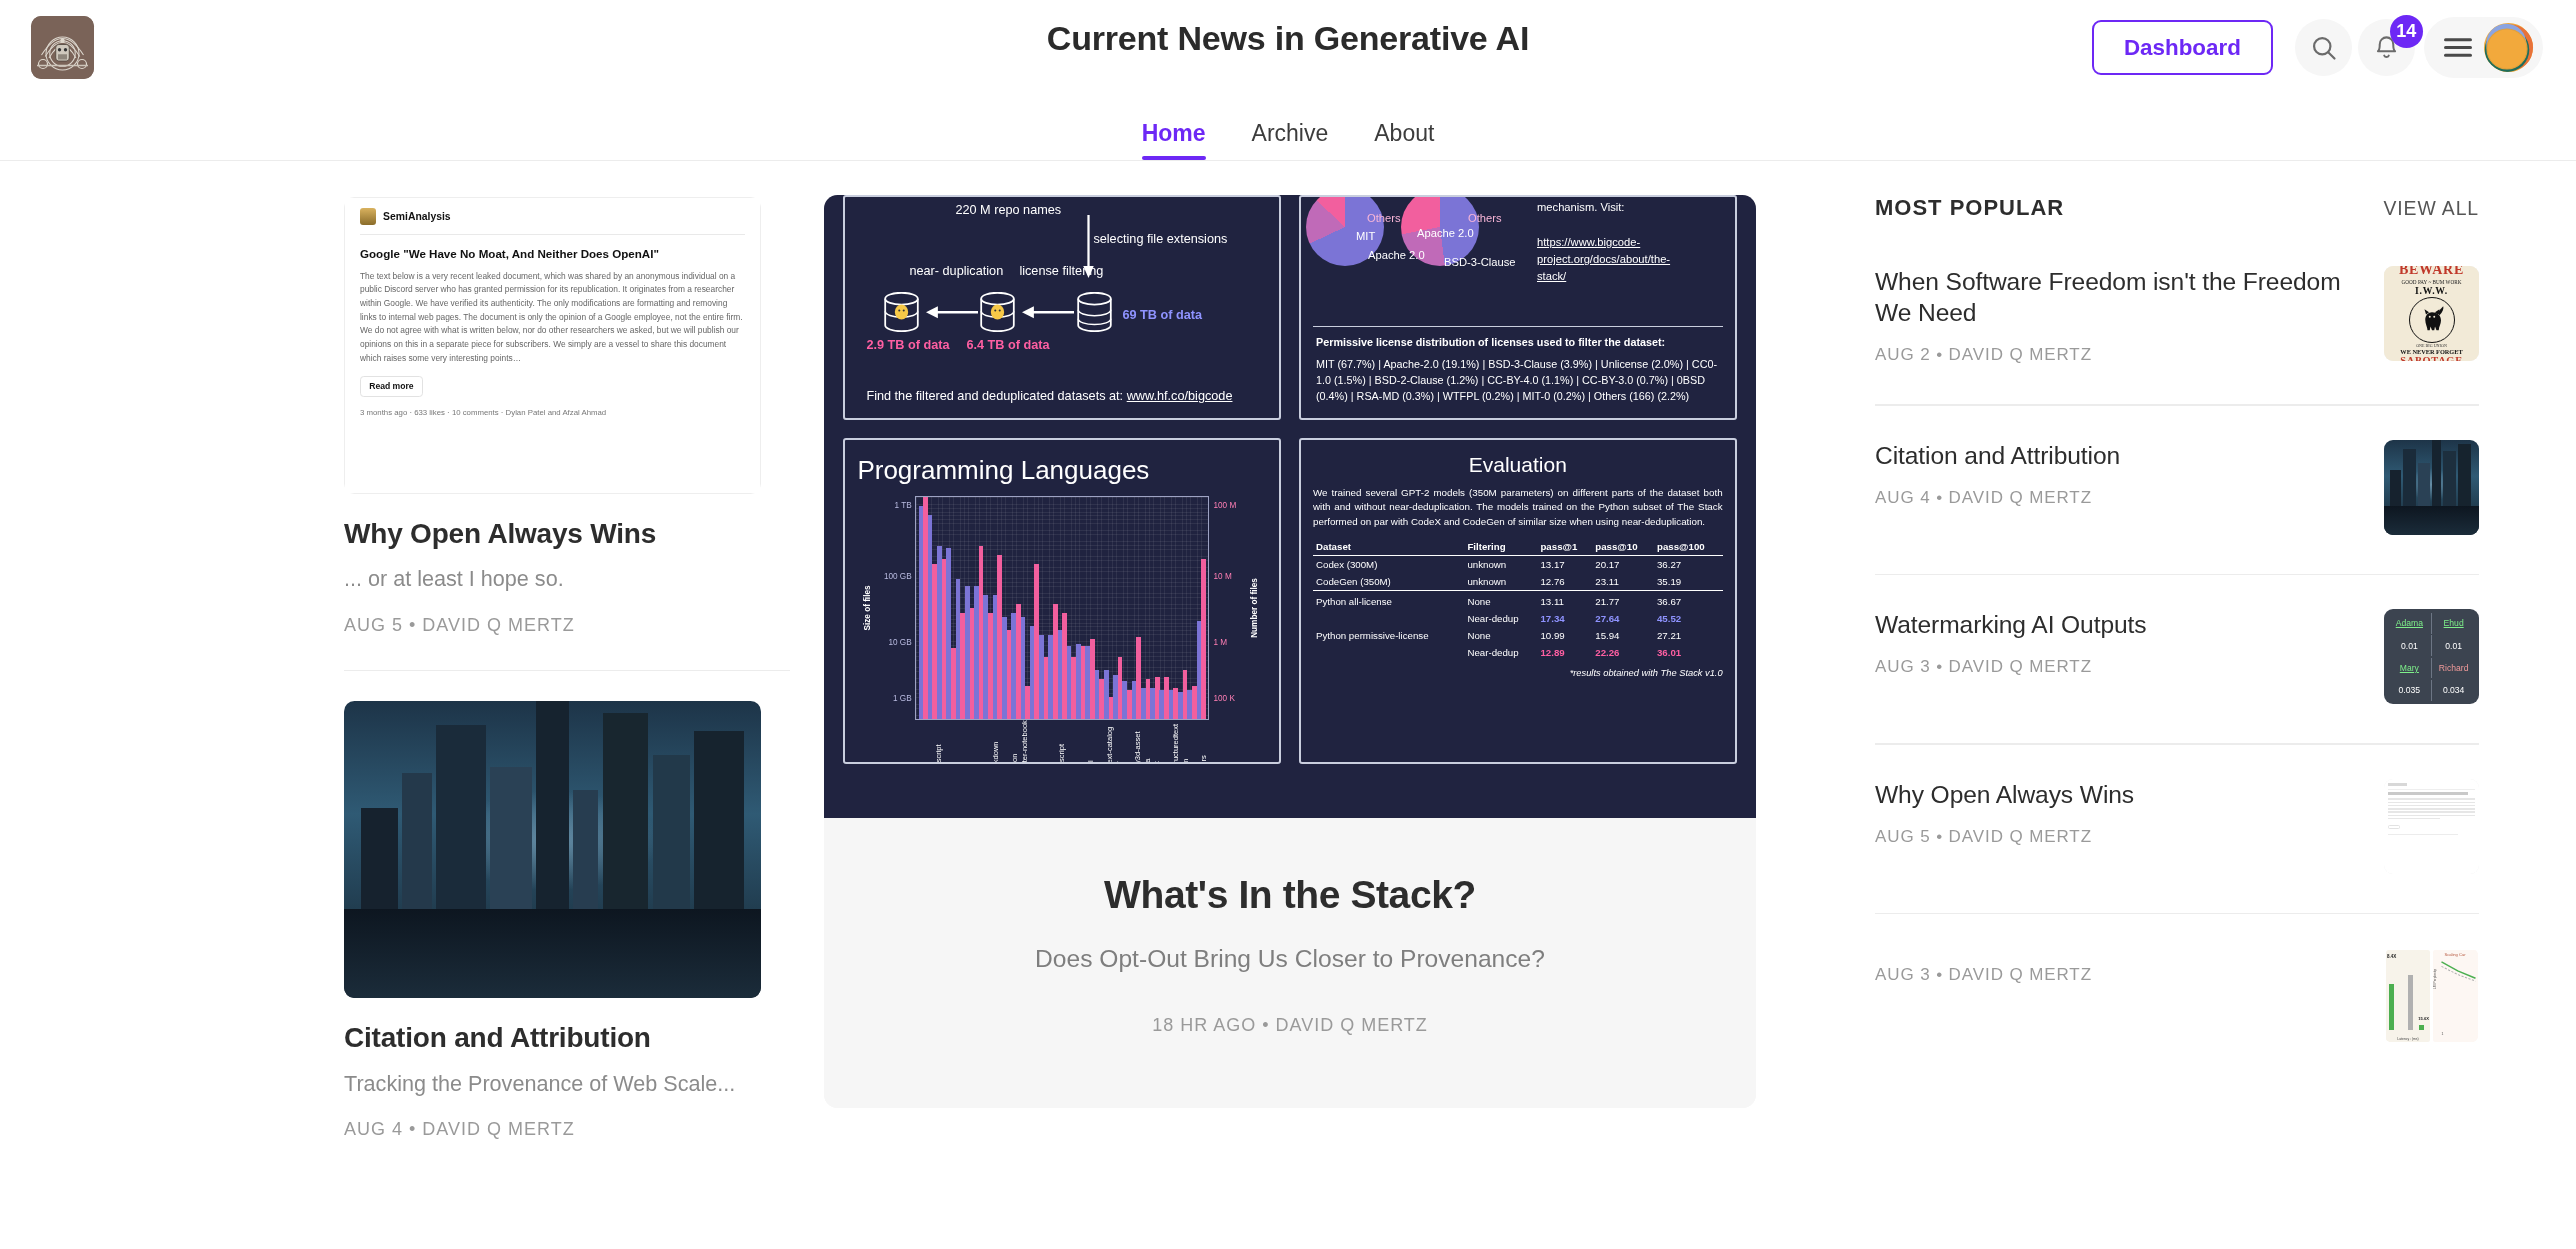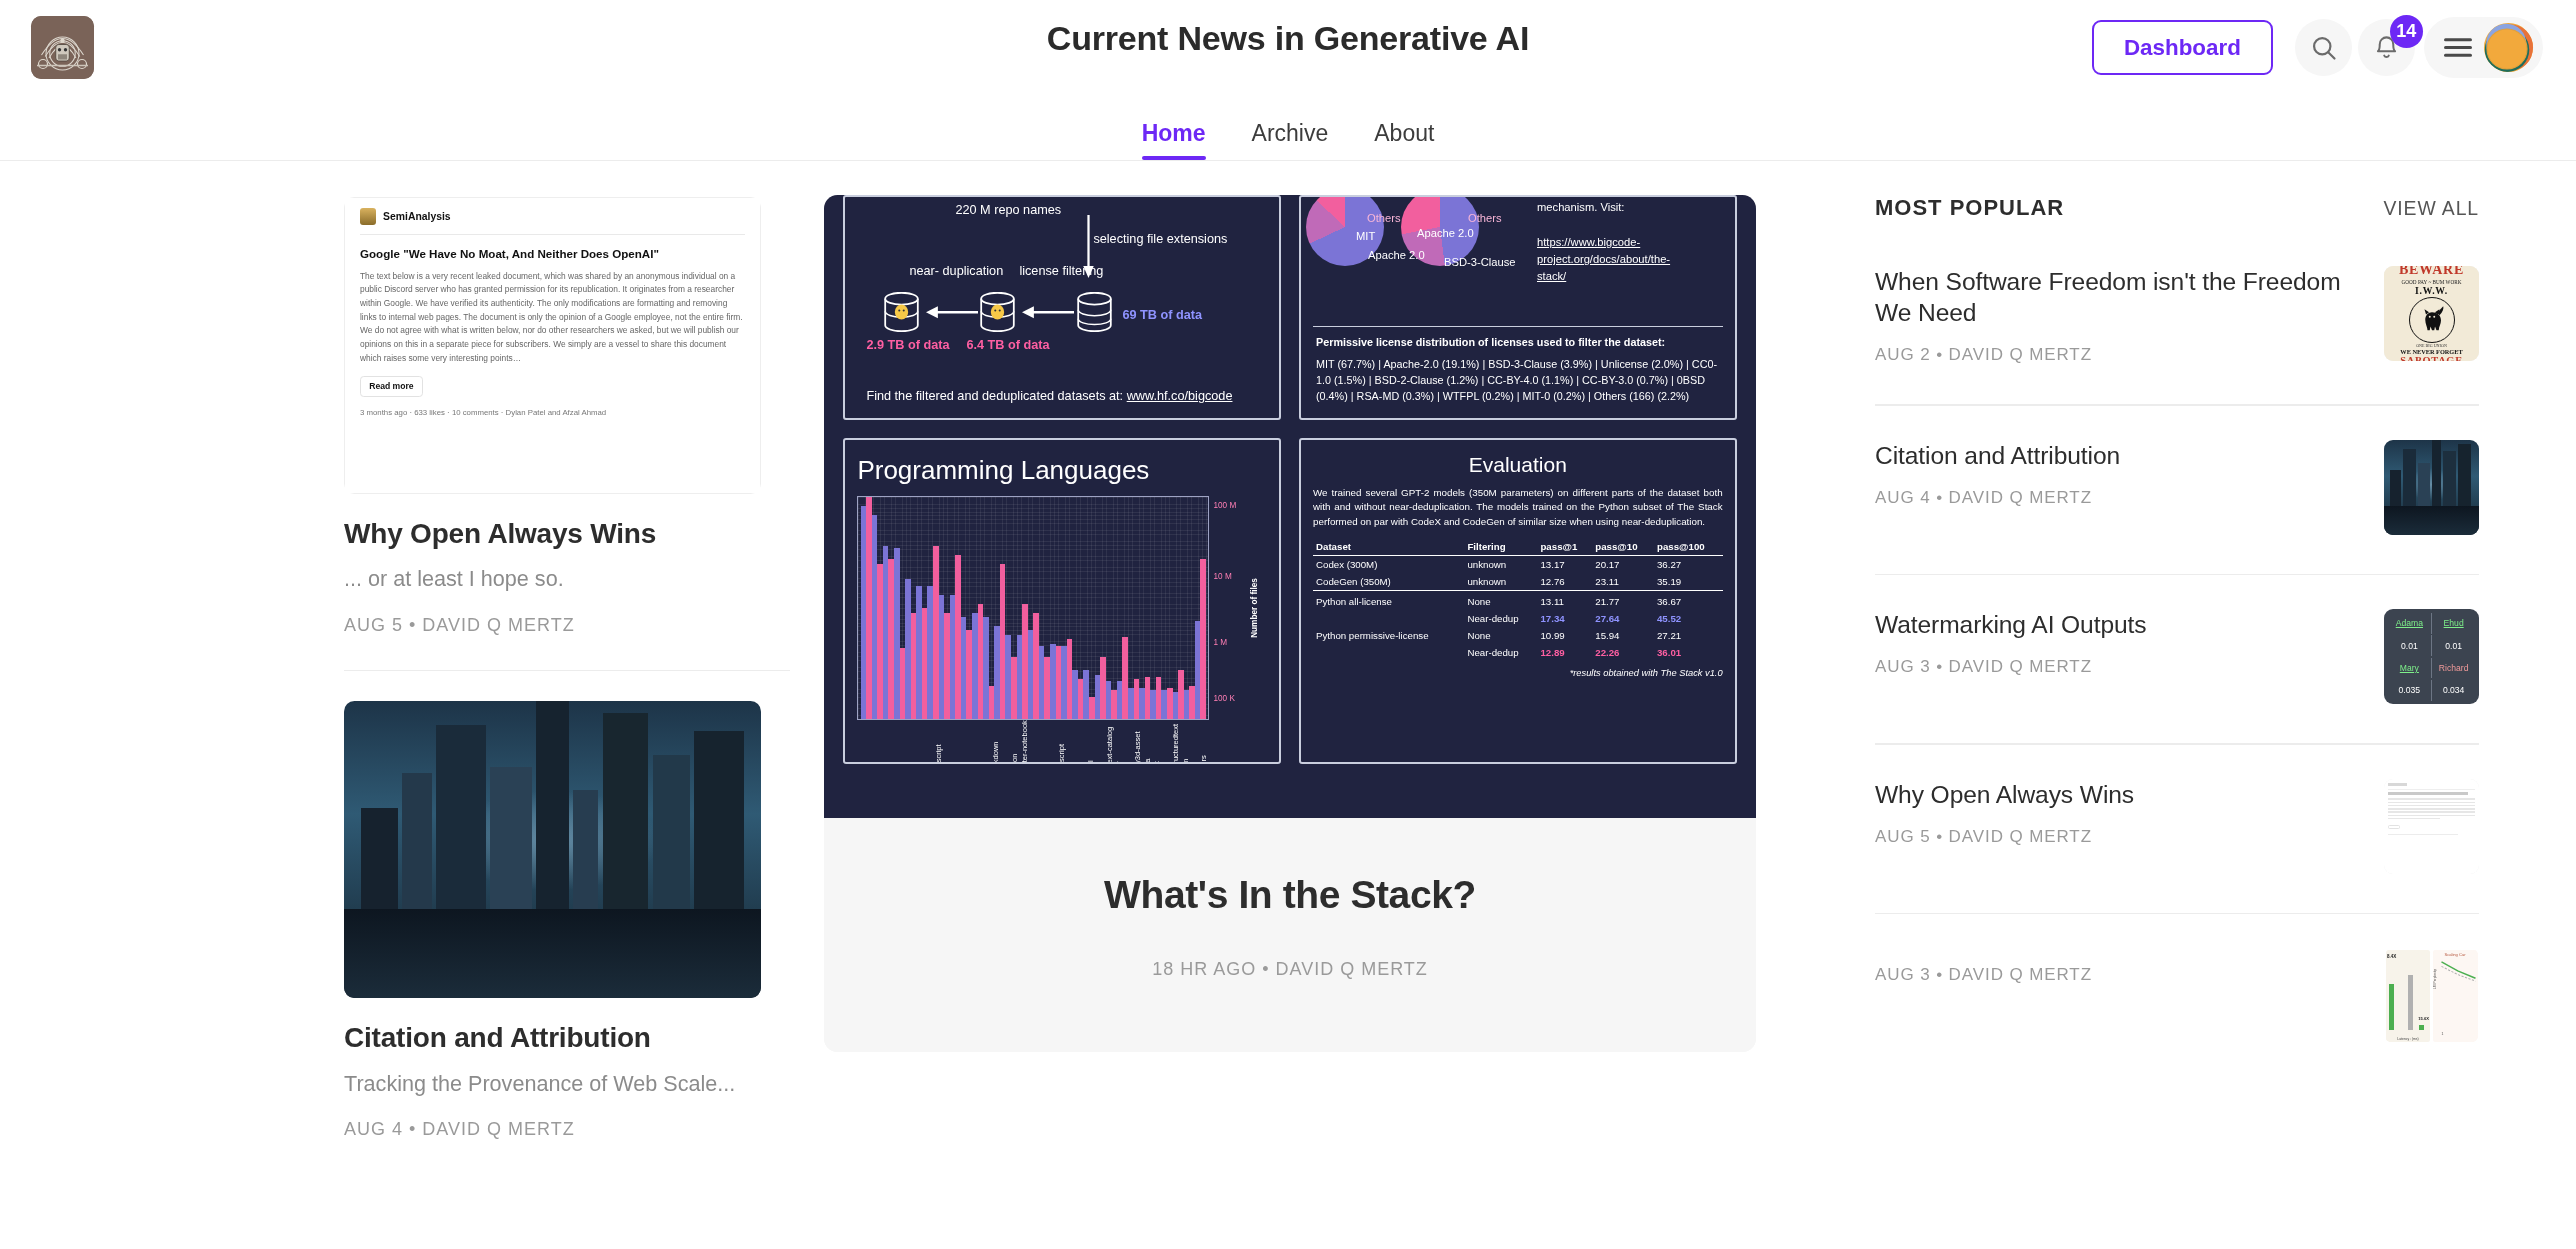--- a/index.html
+++ b/index.html
@@ -467,20 +467,27 @@
                 <b>Permissive license distribution of licenses used to filter the dataset:</b>
                 <span>MIT (67.7%) | Apache-2.0 (19.1%) | BSD-3-Clause (3.9%) | Unlicense (2.0%) | CC0-1.0 (1.5%) | BSD-2-Clause (1.2%) | CC-BY-4.0 (1.1%) | CC-BY-3.0 (0.7%) | 0BSD (0.4%) | RSA-MD (0.3%) | WTFPL (0.2%) | MIT-0 (0.2%) | Others (166) (2.2%)</span>
               </div>
             </div>
           </div>
 
           <div class="panel">
             <div class="p-chart">
               <div class="ptitle">Programming Languages</div>
               <div class="chart-wrap">
+                <div class="y-ax-l">
+                  <div class="axis-name l">Size of files</div>
+                  <div class="ytick" style="top:4.5px;">1 TB</div>
+                  <div class="ytick" style="top:76px;">100 GB</div>
+                  <div class="ytick" style="top:142px;">10 GB</div>
+                  <div class="ytick" style="top:198px;">1 GB</div>
+                </div>
                 <div class="plot" id="plot">
                     <div class="barpair">
                       <div class="bar b" style="height: 96%;"></div>
                       <div class="bar p" style="height: 100%;"></div>
                     </div>
                     <div class="barpair">
                       <div class="bar b" style="height: 92%;"></div>
                       <div class="bar p" style="height: 70%;"></div>
                     </div>
                     <div class="barpair">
@@ -705,20 +712,21 @@
               </table>
               <div class="note">*results obtained with The Stack v1.0</div>
             </div>
           </div>
 
         </div>
       </div>
 
       <div class="hero-text">
         <div class="hero-title">What's In the Stack?</div>
+        <div class="hero-sub">Does Opt-Out Bring Us Closer to Provenance?</div>
         <div class="hero-meta">18 HR AGO • DAVID Q MERTZ</div>
       </div>
     </div>
   </div>
 
   <div class="col-right">
     <div class="pop-head">
       <div class="pop-title">MOST POPULAR</div>
       <div class="pop-viewall">VIEW ALL</div>
     </div>

